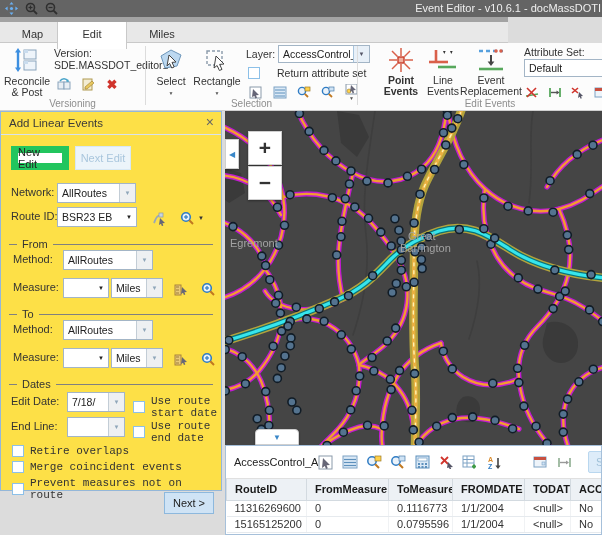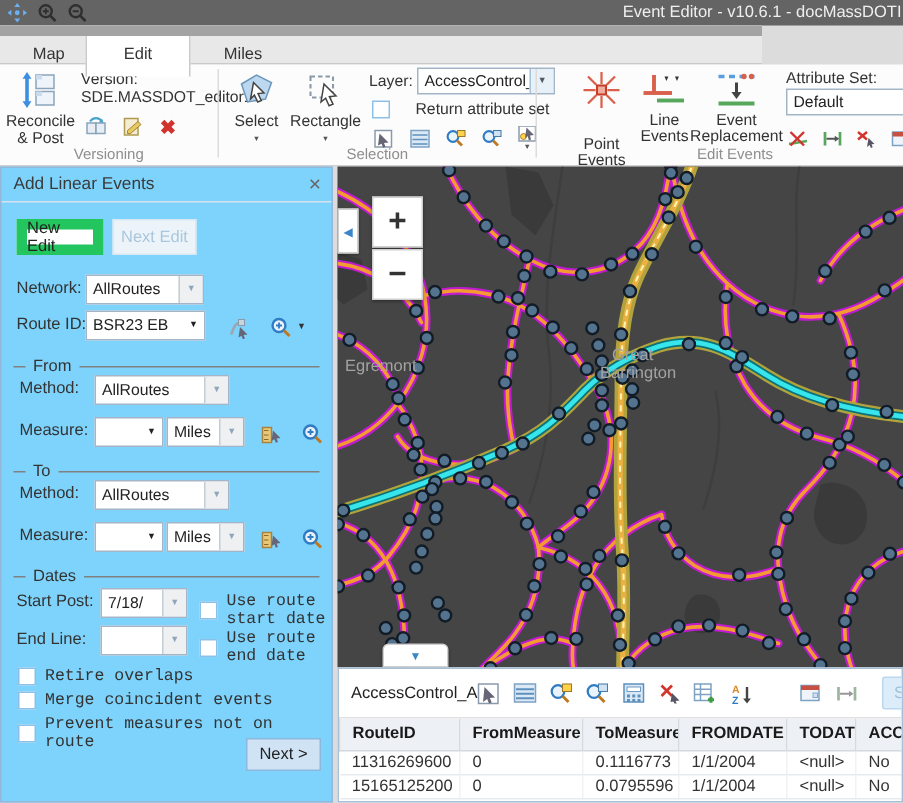--- a/index.html
+++ b/index.html
@@ -8,21 +8,21 @@
   .abs { position:absolute; }
 
   
   #titlebar { position:absolute; left:0; top:0; width:602px; height:17px; background:#646464;
               display:flex; align-items:center; }
   #titlebar .tb-icons { display:flex; align-items:center; gap:7px; padding-left:5px; }
   #titlebar .tb-title { position:absolute; right:1px; top:2px; color:#efefef; font-size:11px; white-space:nowrap; }
 
   
   #tabstrip { position:absolute; left:0; top:17px; width:508px; height:26px; background:#e8e8e8;
-              border-top:7px solid #a3a3a3; border-bottom:1px solid #c9c9c9; }
+              border-top:5px solid #a3a3a3; border-bottom:1px solid #c9c9c9; }
   .tab { position:absolute; top:0; height:26px; text-align:center; font-size:11px; color:#333;
          line-height:25px; }
   .tab.active { background:#fff; border-left:1px solid #c9c9c9; border-right:1px solid #c9c9c9;
                 height:27px; z-index:2; }
 
   
   #ribbon { position:absolute; left:0; top:43px; width:602px; height:68px; background:#fcfcfc;
             border-bottom:1px solid #d0d0d0; font-size:10.5px; color:#333; }
   .rib-sep { position:absolute; top:3px; bottom:5px; width:1px; background:#dcdcdc; }
   .grp-label { position:absolute; bottom:1px; font-size:10px; color:#8e8e8e; text-align:center; }
@@ -35,21 +35,21 @@
            align-items:center; font-size:10.5px; color:#222; overflow:hidden; }
   .combo .cval { flex:1; padding:0 4px; white-space:nowrap; overflow:hidden; }
   .arw-dis { width:16px; height:100%; background:#eef0f2; border-left:1px solid #c3cdd6;
              color:#8fa6ba; font-size:6px; display:flex; align-items:center; justify-content:center; }
   .arw-blu { width:16px; height:100%; background:#e8f0f8; border-left:1px solid #a8c4dc;
              color:#556; font-size:6px; display:flex; align-items:center; justify-content:center; }
   .arw-blk { width:14px; height:100%; color:#222; font-size:6px; display:flex; align-items:center; justify-content:center; }
   .chk { width:12px; height:12px; border:1px solid #8cc0e8; background:#fff; display:inline-block; flex:none; }
 
   
-  #panel { position:absolute; left:0; top:111px; width:222px; height:424px; background:#7dd3fc;
+  #panel { position:absolute; left:0; top:111px; width:222px; height:380px; background:#fde047;
            border:1px solid #94b7d9; font-size:11px; color:#333; }
   #panel-header { position:absolute; left:0; top:0; width:100%; height:23px; border-bottom:1px solid #d8e2ec;
                   display:flex; align-items:center; }
   #panel-header .ph-t { padding-left:8px; color:#3a3a3a; font-size:11.5px; }
   #panel-close { position:absolute; right:7px; top:2px; color:#666; font-size:14px; cursor:pointer; }
   .pbtn { position:absolute; height:24px; font-size:11px; display:flex; align-items:center; justify-content:center; }
   .pbtn.primary { background:#fff; border:7px solid #22c55e; color:#222; }
   .pbtn.disabled { background:#ecf4fa; border:1px solid #d8e8f4; color:#a9c6dd; }
   .pbtn.next { background:#cfe3f5; border:1px solid #8db8dd; color:#222; }
   .fs { position:absolute; left:8px; right:8px; display:flex; align-items:center; gap:5px; color:#333; }
@@ -245,21 +245,21 @@
             <line x1="1" y1="13" x2="9" y2="13"></line>
             <line x1="17" y1="13" x2="25" y2="13"></line>
             <line x1="4" y1="4" x2="9.5" y2="9.5"></line>
             <line x1="16.5" y1="16.5" x2="22" y2="22"></line>
             <line x1="22" y1="4" x2="16.5" y2="9.5"></line>
             <line x1="4" y1="22" x2="9.5" y2="16.5"></line>
           </g>
           <rect x="10" y="10" width="6" height="6" fill="#f0b0a0" stroke="#c83c28" stroke-width="1.4"></rect>
         </svg>
     </span>
-    <span style="margin-top:18px;">Point Events</span>
+    <span style="margin-top:2px;font-weight:bold;">Point Events</span>
   </div>
   <div class="bigbtn" style="left:424px;width:38px;">
     <span class="bic">
       <svg width="30" height="24" viewBox="0 0 30 24">
           <line x1="8" y1="2" x2="8" y2="14" stroke="#d9604a" stroke-width="2.6"></line>
           <line x1="1" y1="14" x2="20" y2="14" stroke="#d9604a" stroke-width="2.6"></line>
           <line x1="10" y1="19" x2="28" y2="19" stroke="#57a85c" stroke-width="2.6"></line>
           <path d="M15 3l2.6 0-1.3 3z" fill="#333"></path>
           <path d="M22 3l2.6 0-1.3 3z" fill="#333"></path>
         </svg>
@@ -426,21 +426,21 @@
         <line x1="6" y1="4" x2="6" y2="8" stroke="#2f7cc4" stroke-width="1.2"></line>
         <line x1="9.3" y1="9.3" x2="13" y2="13" stroke="#c07820" stroke-width="2"></line>
       </svg>
   </span>
 
   <div class="fs" style="top:266px;">
     <span class="ln s"></span>
       <span>Dates</span>
       <span class="ln g"></span>
   </div>
-  <div class="rlab" style="left:10px;top:283px;font-size:11px;">Start Post:</div>
+  <div class="rlab" style="left:10px;top:283px;font-size:11px;">Edit Date:</div>
   <div class="combo" style="left:66px;top:280px;width:58px;height:20px;">
     <span class="cval">7/18/</span>
       <span class="arw-dis">▼</span>
   </div>
   <div class="chkrow" style="left:132px;top:283px;">
     <span class="chk"></span>
     <span>Use route start date</span>
   </div>
   <div class="rlab" style="left:10px;top:308px;font-size:11px;">End Line:</div>
   <div class="combo" style="left:66px;top:305px;width:58px;height:20px;">

